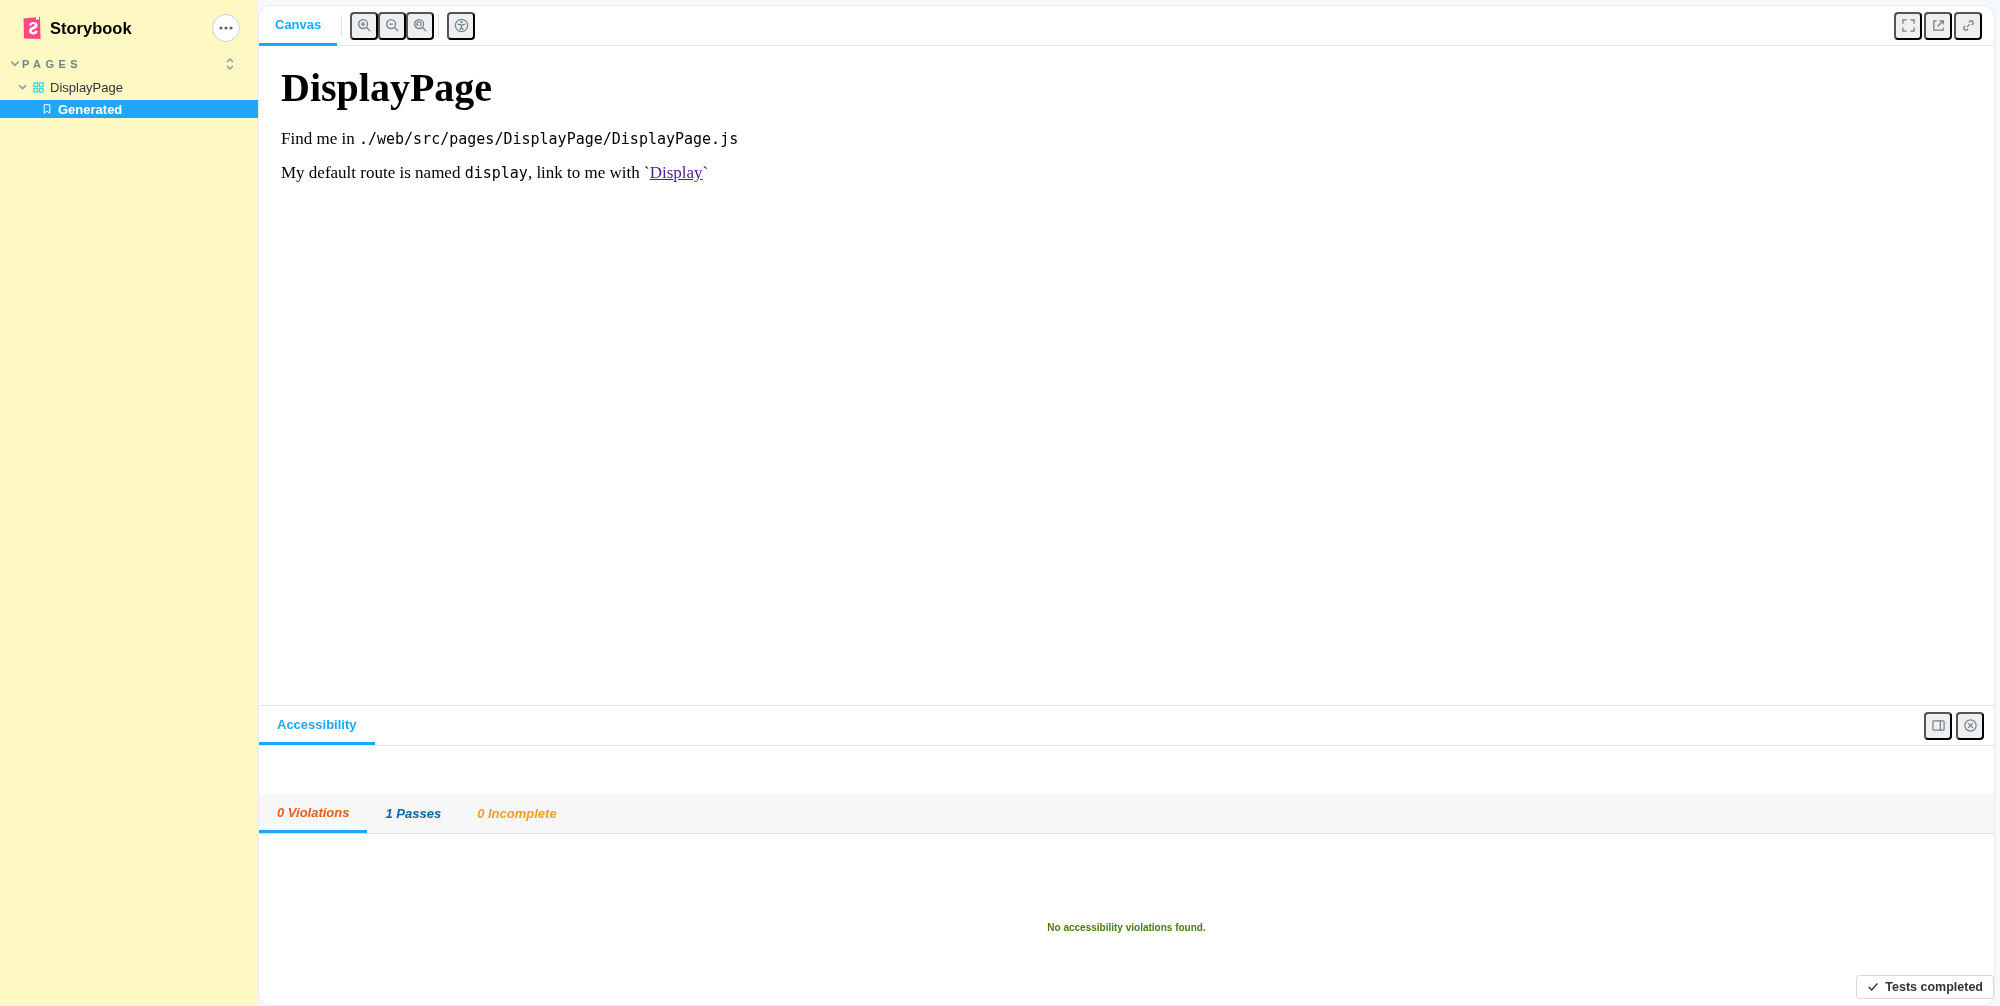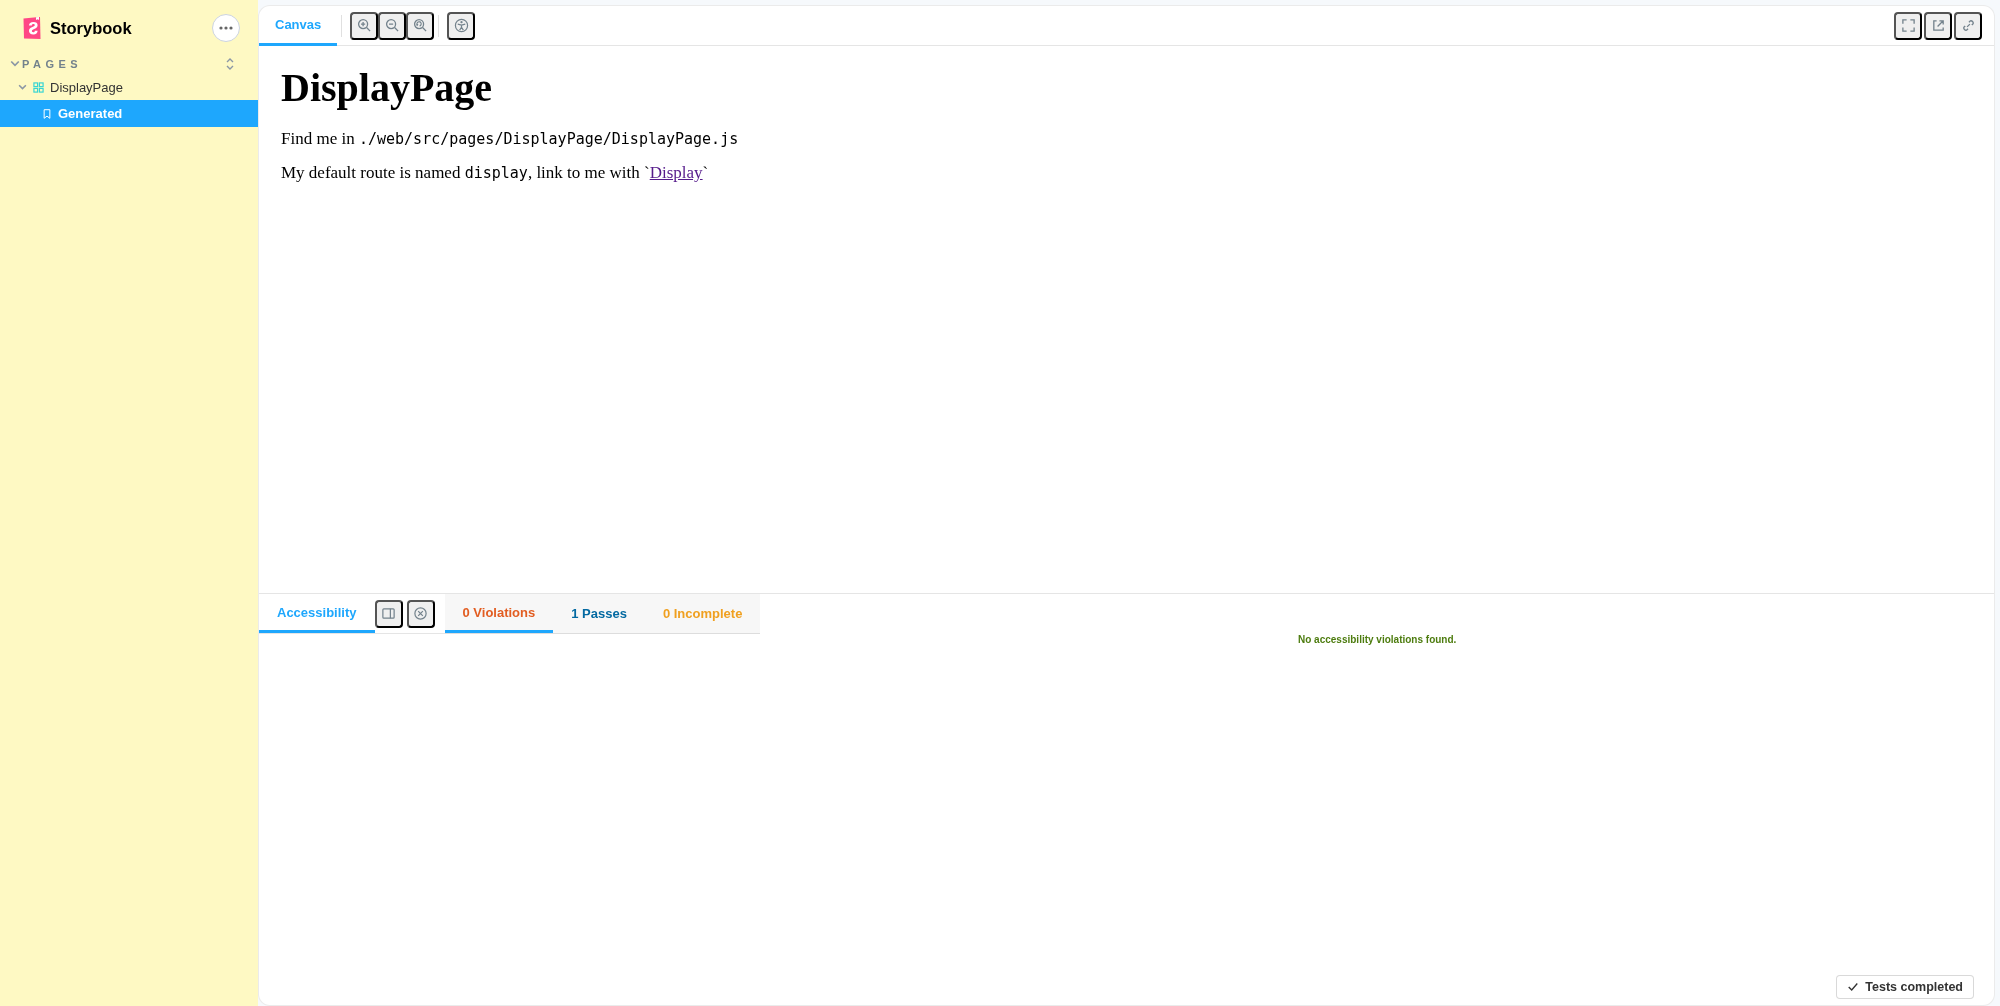--- a/index.html
+++ b/index.html
@@ -25,58 +25,58 @@
 
 
 .section-row { display: flex; justify-content: space-between; padding: 6px 22px 4px 10px; }
 .section-label { font-size: 11px; font-weight: 700; letter-spacing: 4.5px; color: #73828c; }
 .section-left { display: flex; align-items: center; gap: 2px; }
 .caret { width: 10px; color: #8b97a5; }
 
 
 .tree-item { display: flex; align-items: center; height: 26px; padding-left: 18px; gap: 6px; cursor: pointer; font-size: 13px; color: #333; }
 .tree-item .caret { width: 9px; }
-.tree-child { display: flex; align-items: center; height: 27px; padding-left: 42px; gap: 6px; cursor: pointer; font-size: 13px; font-weight: 600; color: #fff; background: #1ea7fd; }
+.tree-child { display: flex; align-items: center; height: 18px; padding-left: 42px; gap: 6px; cursor: pointer; font-size: 13px; font-weight: 600; color: #fff; background: #1ea7fd; }
 .comp-icon { width: 11px; height: 11px; }
 .story-icon { width: 10px; height: 10px; fill: #fff; }
 
 
 .toolbar { display: flex; align-items: center; justify-content: space-between; height: 40px; border-bottom: 1px solid rgba(0,0,0,0.1); padding: 0 12px 0 0; }
 .toolbar-left { display: flex; align-items: center; height: 100%; }
 .tab { height: 100%; display: flex; align-items: center; padding: 0 16px; font-size: 13px; font-weight: 600; cursor: pointer; color: #1ea7fd; border-bottom: 3px solid #1ea7fd; margin-bottom: -1px; }
 .tb-sep { width: 1px; height: 22px; background: rgba(0,0,0,0.12); margin: 0 8px 0 4px; }
 .tb-btn { width: 28px; height: 28px; display: flex; align-items: center; justify-content: center; cursor: pointer; color: #73828c; border-radius: 4px; }
 .toolbar-right { display: flex; align-items: center; gap: 2px; }
 .tb-btn svg { width: 15px; height: 15px; }
 
 
 .canvas { flex: 1; overflow: auto; padding: 18px 22px; font-family: "Times New Roman", Times, serif; color: #000; }
 .canvas h1 { font-size: 40px; font-weight: 700; margin-bottom: 18px; }
 .canvas p { font-size: 17px; margin-bottom: 14px; }
 .canvas code { font-family: ui-monospace, SFMono-Regular, Menlo, monospace; font-size: 15px; }
 .canvas a { color: #551a8b; text-decoration: underline; }
 
 
-.addons { border-top: 1px solid rgba(0,0,0,0.1); display: flex; flex-direction: row; height: 412px; }
+.addons { border-top: 1px solid rgba(0,0,0,0.1); display: flex; flex-direction: column; height: 300px; gap: 48px; }
 .addon-tabs { display: flex; align-items: center; justify-content: space-between; height: 40px; padding-right: 10px; border-bottom: 1px solid rgba(0,0,0,0.1); }
 .addon-tabs-left { display: flex; height: 100%; }
 .addon-tab { height: 100%; display: flex; align-items: center; padding: 0 18px; font-size: 13px; font-weight: 600; color: #1ea7fd; border-bottom: 3px solid #1ea7fd; margin-bottom: -1px; cursor: pointer; }
 .addon-tabs-right { display: flex; gap: 4px; }
 
 .a11y-sub { display: flex; height: 40px; border-bottom: 1px solid rgba(0,0,0,0.1); background: #f7f7f7; }
-.a11y-tab { height: 100%; display: flex; align-items: center; padding: 16px 18px; font-size: 13px; font-weight: 600; cursor: pointer; }
+.a11y-tab { height: 100%; display: flex; align-items: center; padding: 16px 18px; font-size: 13px; font-weight: 600; cursor: pointer; font-style: italic; }
 .a11y-tab.active { border-bottom: 3px solid #1ea7fd; margin-bottom: -1px; }
 .c-viol { color: #e25d21; }
 .c-pass { color: #0369a1; }
 .c-inc  { color: #f0a020; }
 
 .a11y-body { flex: 1; display: flex; align-items: flex-start; justify-content: center; padding-top: 40px; font-size: 10px; font-weight: 700; color: #4d7c0f; }
 
 
-.status-pill { position: absolute; right: 20px; bottom: 6px; background: #fff; border: 1px solid rgba(0,0,0,0.15); border-radius: 4px; padding: 4px 10px; display: flex; align-items: center; gap: 6px; font-size: 12.5px; font-weight: 600; color: #333; }
+.status-pill { position: absolute; right: 0; bottom: 6px; background: #fff; border: 1px solid rgba(0,0,0,0.15); border-radius: 4px; padding: 4px 10px; display: flex; align-items: center; gap: 6px; font-size: 12.5px; font-weight: 600; color: #333; }
 .status-pill svg { width: 12px; height: 12px; }
 </style>
 </head>
 <body>
 
 <div class="app">
 
   <aside class="sidebar">
     <div class="sb-head">
       <div class="brand">

